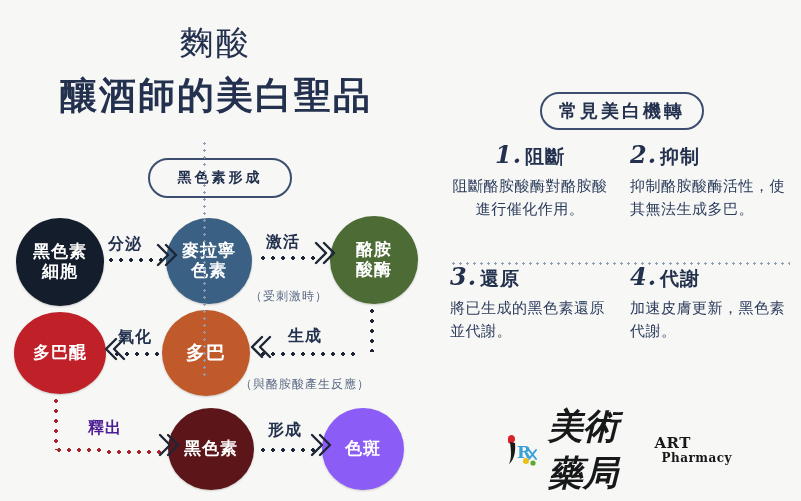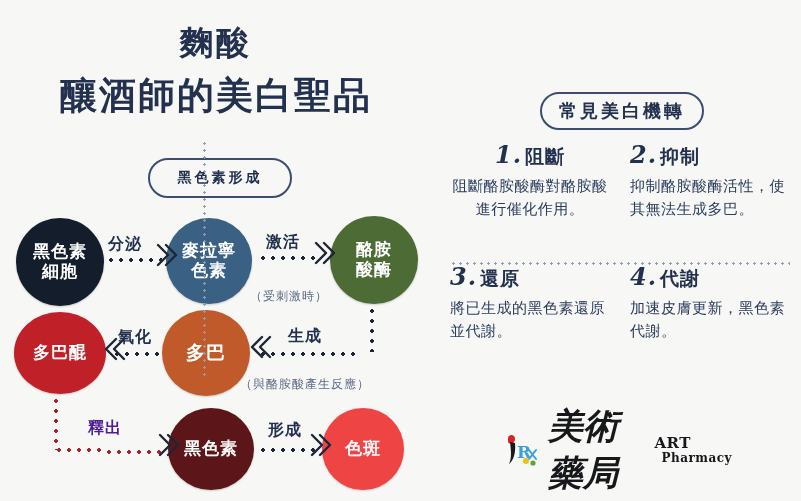--- a/index.html
+++ b/index.html
@@ -11,21 +11,21 @@
     position:relative;
     color:#21314d;
   }
   .page{position:absolute;inset:0;}
 
   
   .left{position:absolute;left:0;top:0;width:432px;height:501px;}
 
   .title-wrap{position:absolute;left:0;top:24px;width:432px;text-align:center;}
   .title-1{
-    font-size:33px;font-weight:bold;letter-spacing:3px;
+    font-size:33px;font-weight:normal;letter-spacing:3px;
     color:#23314f;line-height:1.15;
   }
   .title-2{
     font-size:37px;font-weight:bold;letter-spacing:2px;
     color:#23314f;line-height:1.2;margin-top:12px;
   }
 
   .pill{
     position:absolute;
     border:2px solid #3c4d70;
@@ -45,21 +45,21 @@
     text-align:center;color:#fff;font-weight:bold;
     line-height:1.15;letter-spacing:1px;
     box-shadow:0 1px 2px rgba(0,0,0,.18);
   }
   .n-cell  {left:16px; top:218px; width:88px; height:88px; font-size:17px;background:#141d2c;}
   .n-mela  {left:166px;top:218px; width:86px; height:86px; font-size:17px;background:#3a6183;}
   .n-tyro  {left:330px;top:216px; width:88px; height:88px; font-size:17px;background:#4d6b35;}
   .n-dopaq {left:14px; top:312px; width:92px; height:82px; font-size:17px;background:#c02028;}
   .n-dopa  {left:162px;top:310px; width:88px; height:86px; font-size:19px;background:#c05a2a;}
   .n-melan {left:168px;top:408px; width:86px; height:82px; font-size:17px;background:#5c1619;}
-  .n-spot  {left:322px;top:408px; width:82px; height:82px; font-size:17px;background:#ef4444;}
+  .n-spot  {left:322px;top:408px; width:82px; height:82px; font-size:17px;background:#8b5cf6;}
 
   
   .alabel{
     position:absolute;font-size:16px;font-weight:bold;letter-spacing:1px;
   }
   .al-navy{color:#23314f;}
   .al-red{color:#4c1d95;}
   .al-1{left:108px;top:234px;}
   .al-2{left:266px;top:232px;}
   .al-3{left:118px;top:327px;}

